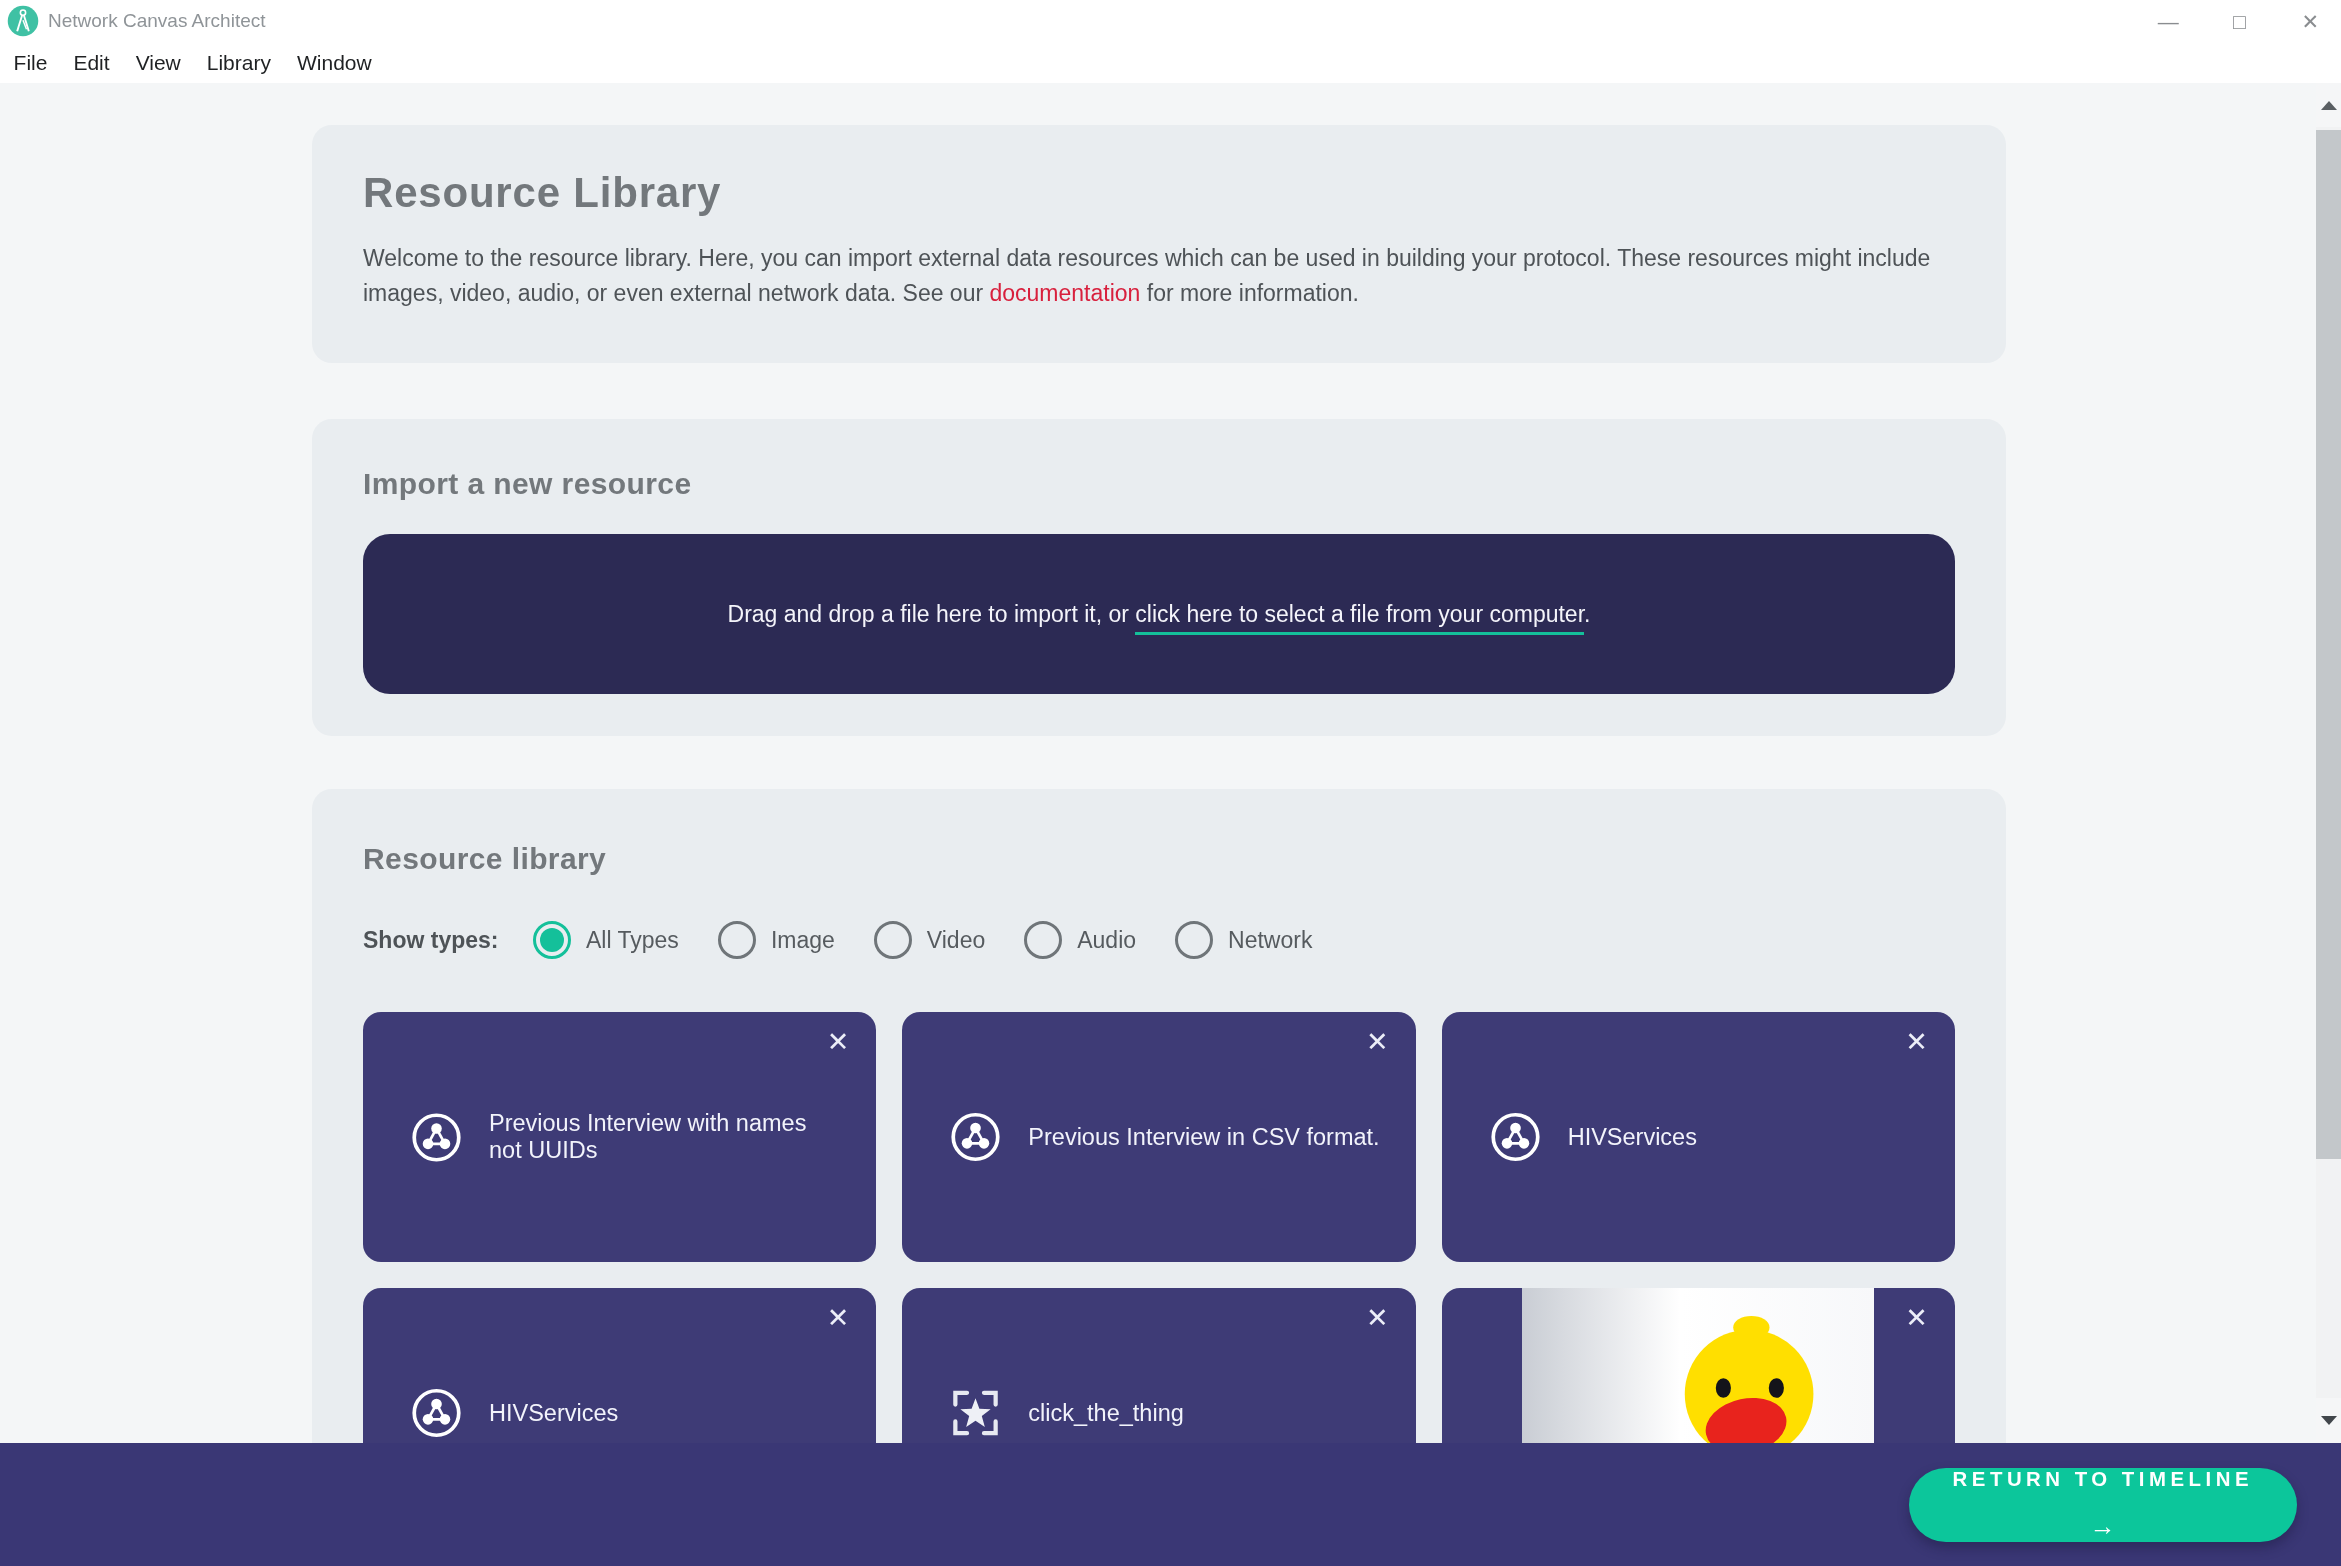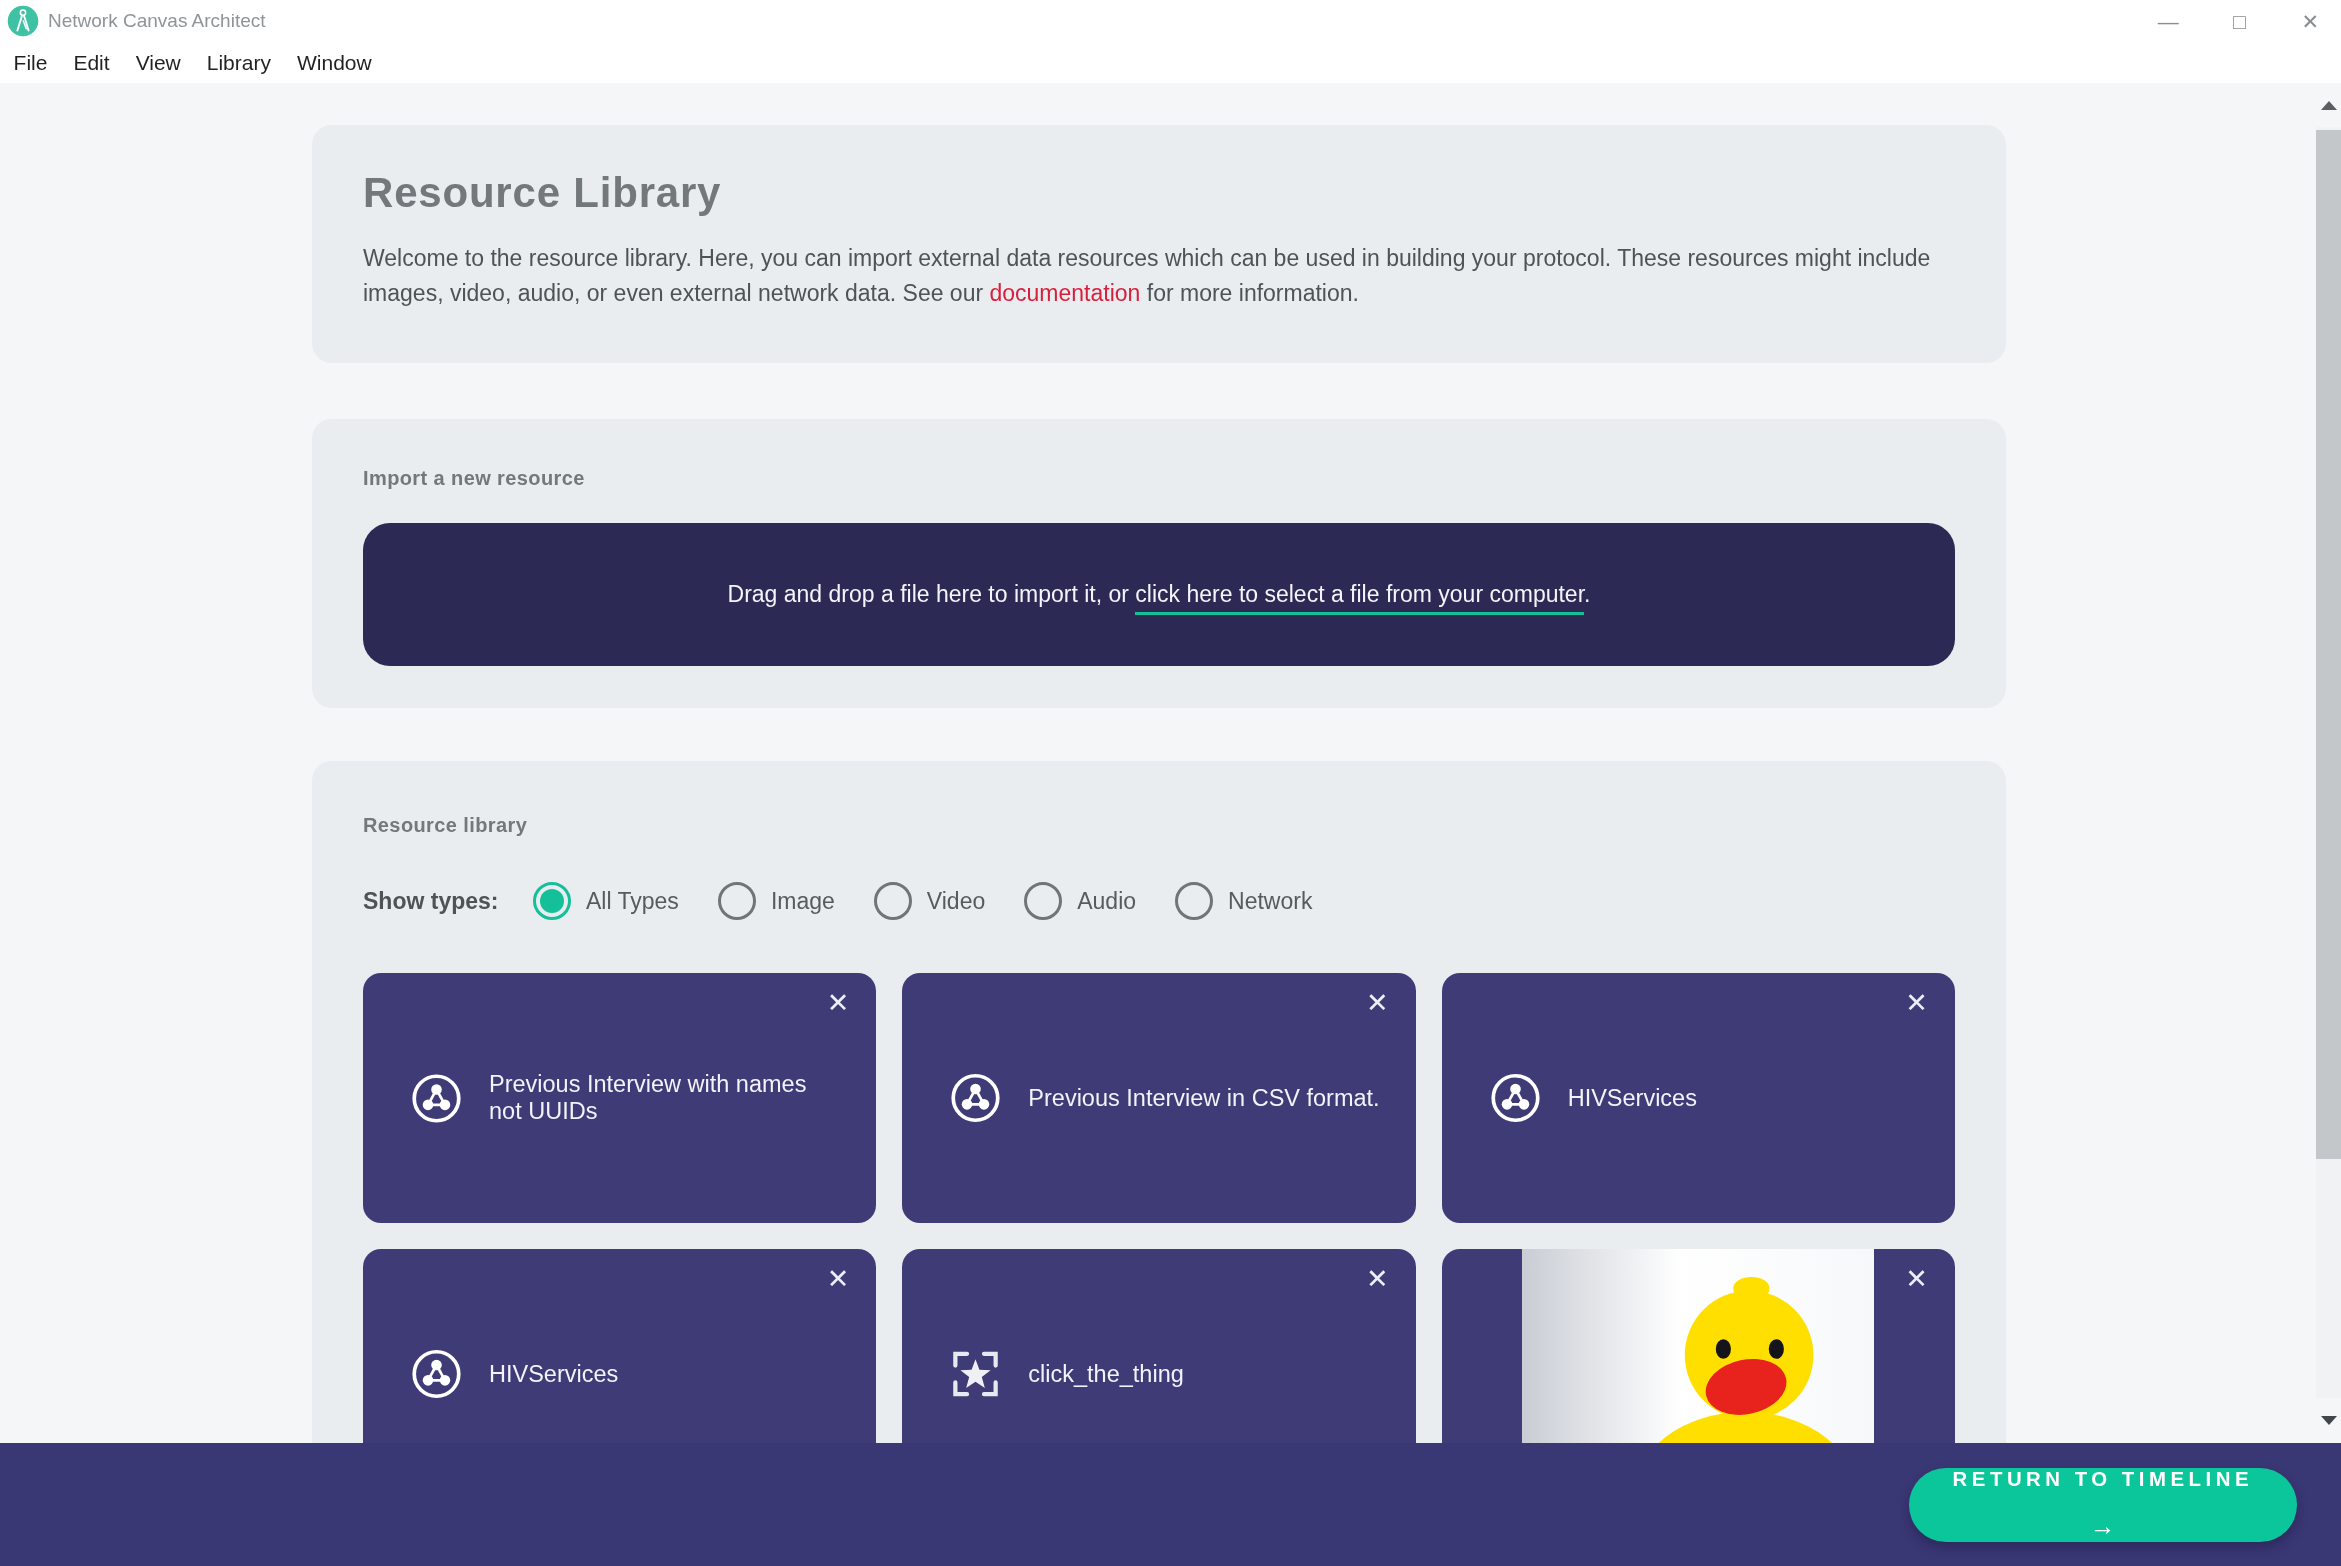--- a/index.html
+++ b/index.html
@@ -38,23 +38,23 @@
   .page { position: absolute; top: 83px; left: 0; right: 0; bottom: 0; background: #f4f6f7; }
   .panels { position: absolute; left: 312px; width: 1694px; top: 0; }
   .panel { background: #e9edf0; border-radius: 19.7px; }
 
   .panel-header { margin-top: 42px; padding: 44px 51px 53px 51px; }
   h1.page-title { color: #73787c; font-size: 42px; font-weight: 600; letter-spacing: 0.8px; }
   .intro { margin-top: 24px; font-size: 23px; line-height: 1.5; color: #4e5357; max-width: 1597px; }
   .doc-link { color: var(--red, #d8203d); cursor: pointer; }
 
   .panel-import { margin-top: 56px; padding: 48px 51px 42px 51px; }
-  h2.section-title { color: #73787c; font-size: 20px; font-weight: 600; letter-spacing: 0.4px; }
+  h2.section-title { color: #73787c; font-size: 30px; font-weight: 600; letter-spacing: 0.4px; }
   .dropzone {
-    margin-top: 33px; height: 143px; border-radius: 27px;
+    margin-top: 33px; height: 160px; border-radius: 27px;
     background: var(--dropzone, #2c2a54);
     display: flex; align-items: center; justify-content: center;
     color: #f4f4fa; font-size: 23px; cursor: pointer;
   }
   .drop-link {
     border-bottom: 3px solid var(--teal, #2bd2a4);
     padding-bottom: 5.3px; cursor: pointer;
   }
 
   .panel-library { margin-top: 53px; padding: 53px 51px 106px 51px; height: 908px; }

